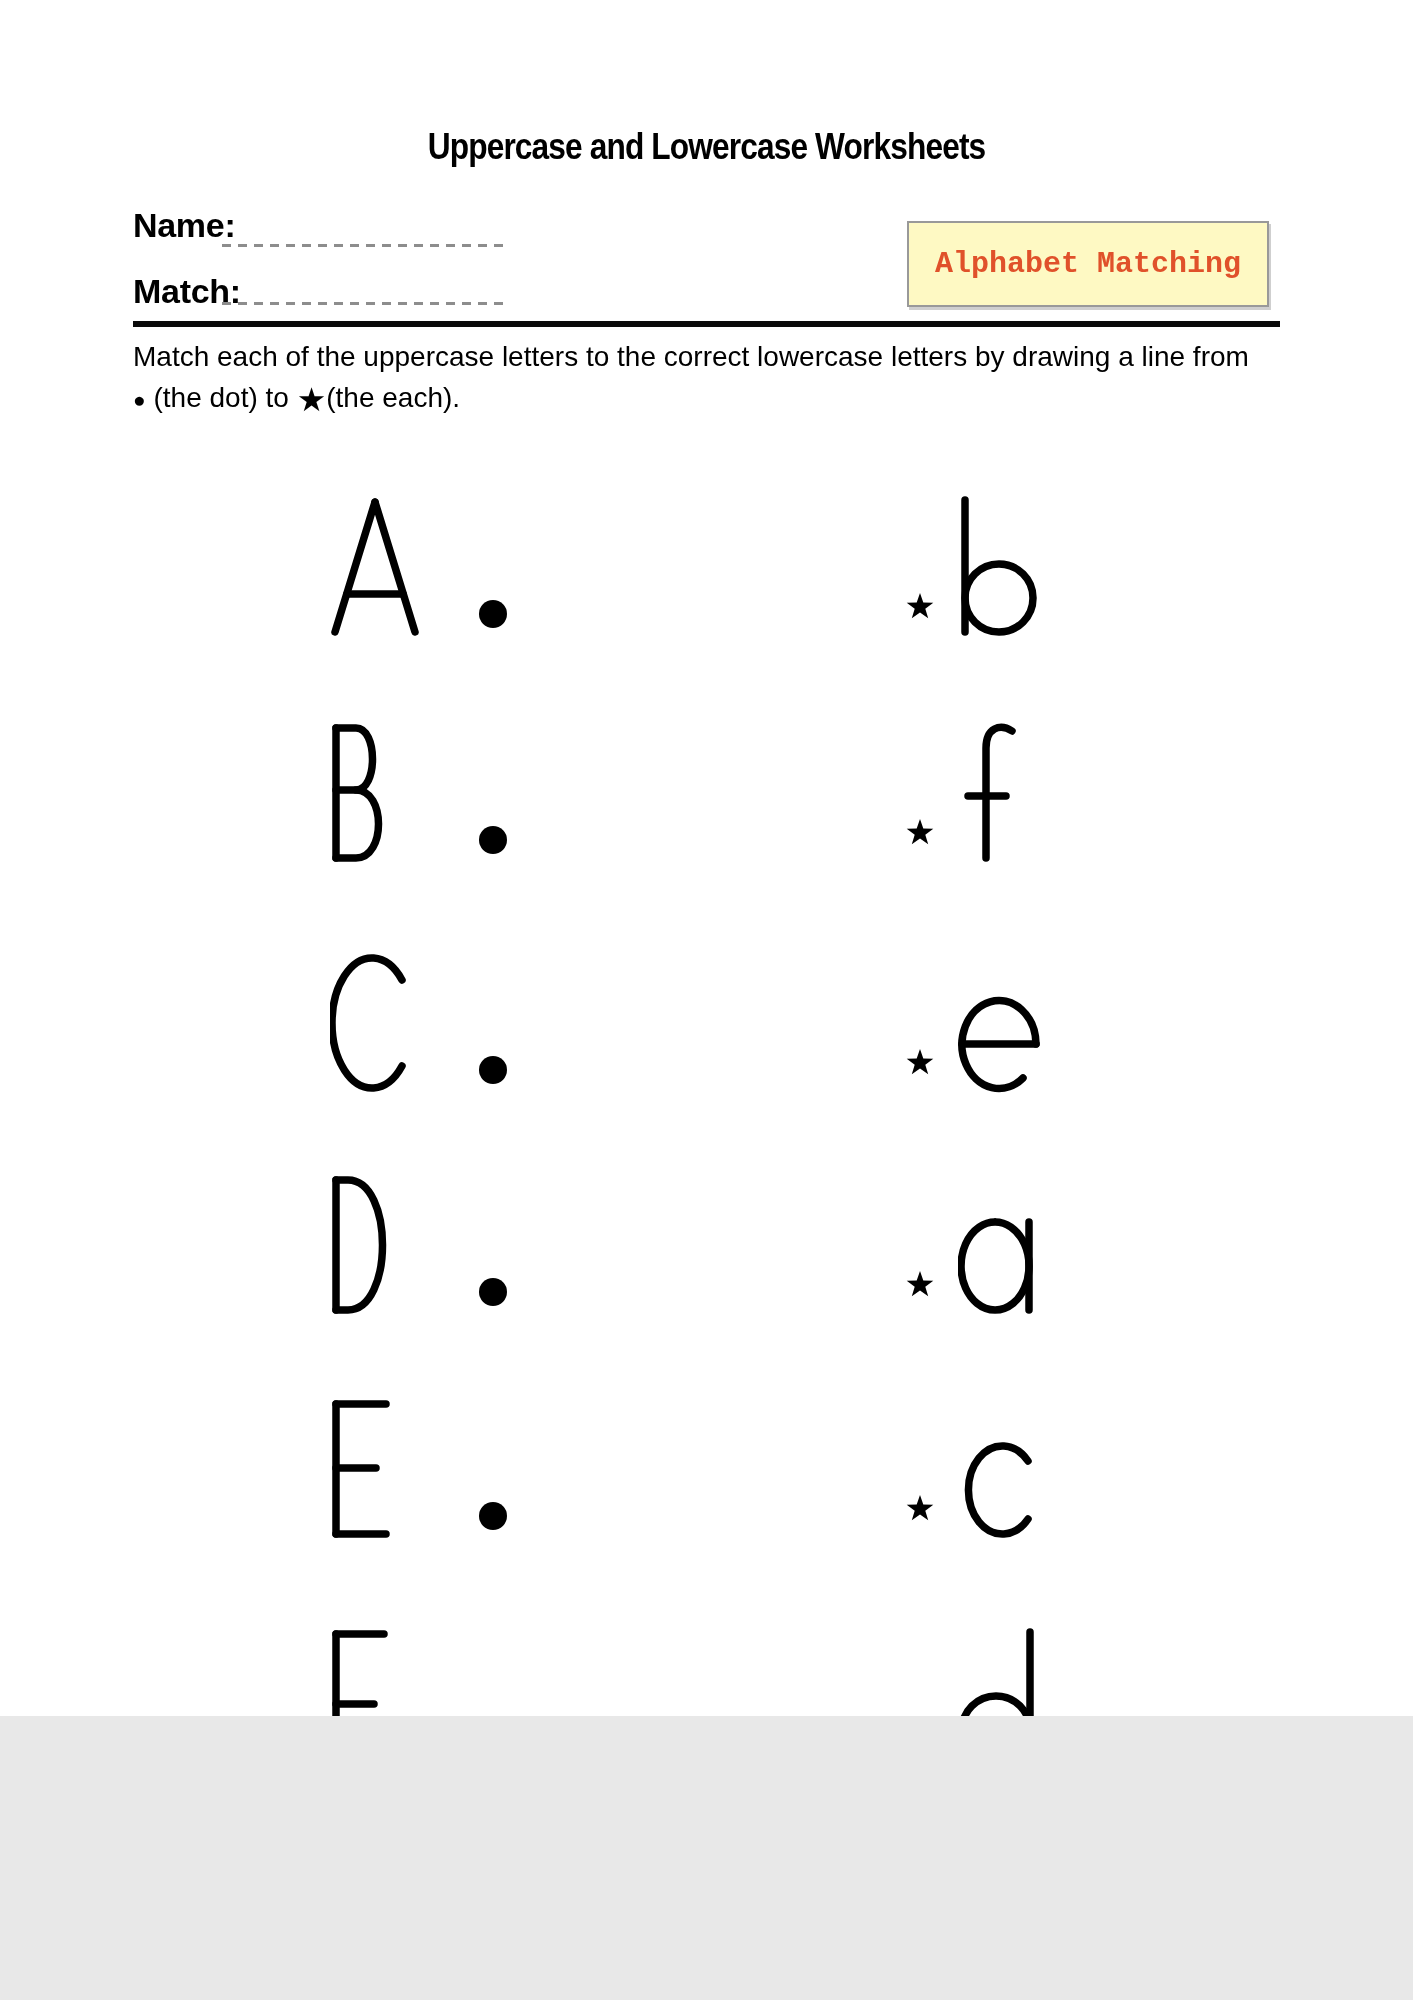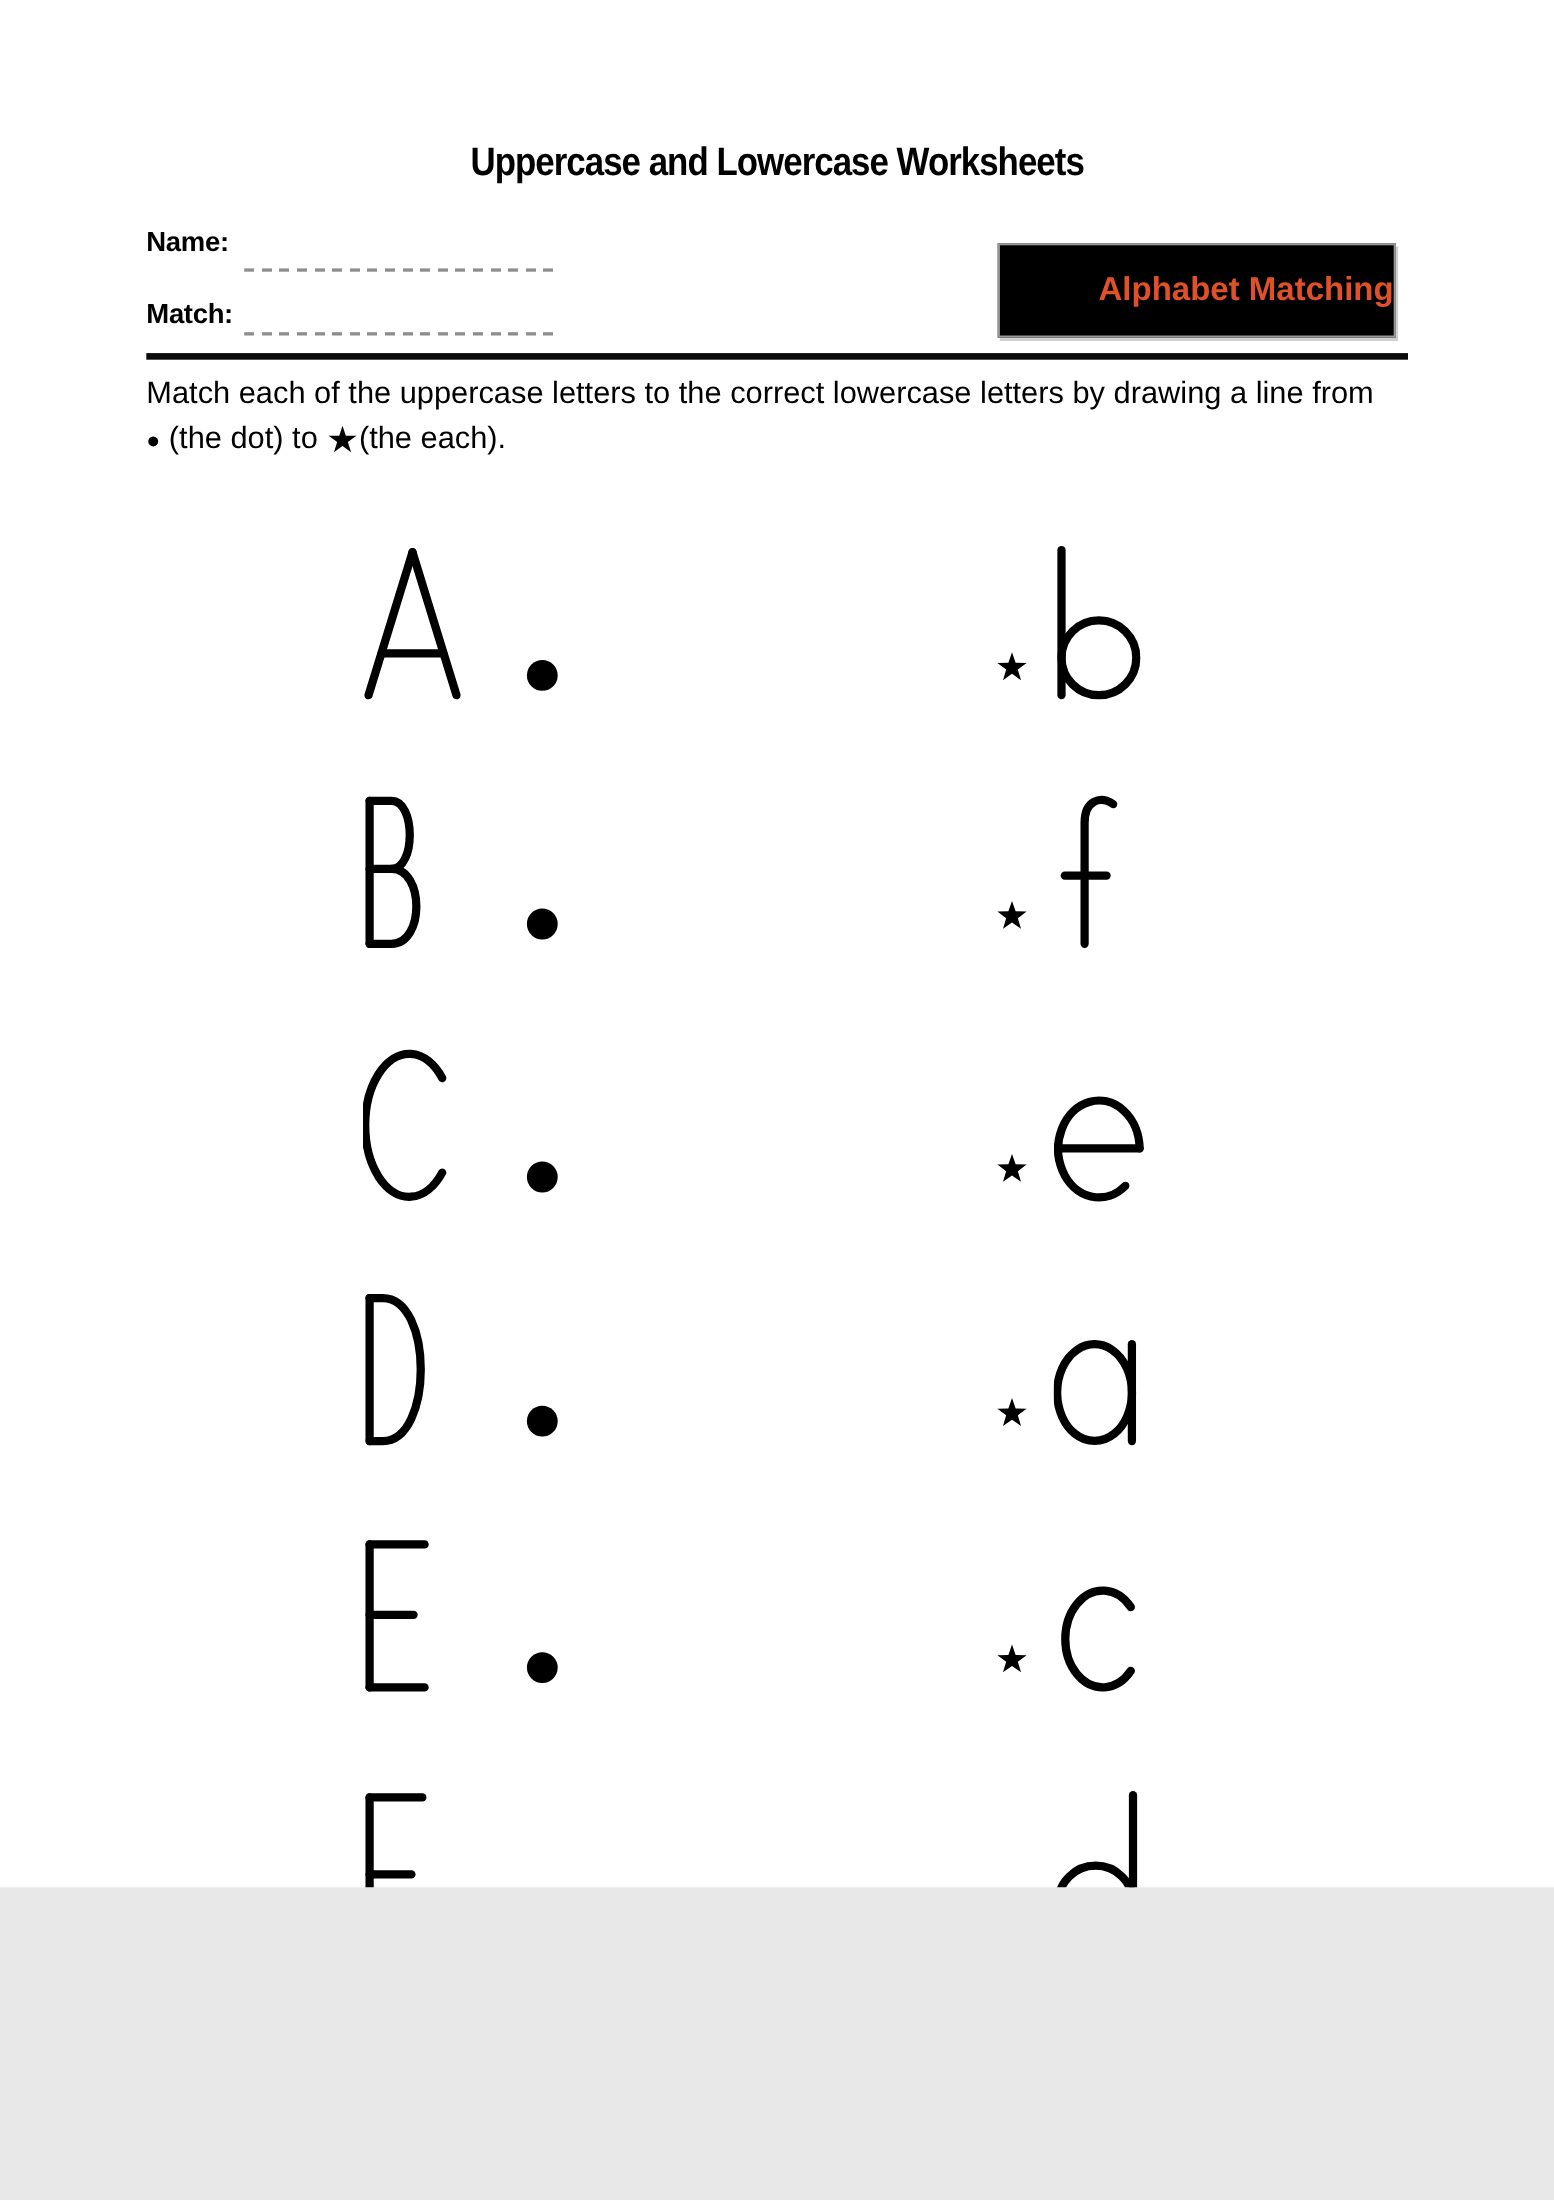--- a/index.html
+++ b/index.html
@@ -13,35 +13,35 @@
     overflow:hidden;
   }
   .title{
     position:absolute;left:0;top:126px;width:100%;
     margin:0;text-align:center;
     font-size:36px;font-weight:700;letter-spacing:-1px;
     transform:scaleX(.88);
   }
   .field-label{
     position:absolute;left:133px;
-    font-size:25px;font-weight:700;letter-spacing:-0.3px;
+    font-size:34px;font-weight:700;letter-spacing:-0.3px;
   }
   .name-label{top:206px;}
   .date-label{top:272px;}
   .blank-line{
     position:absolute;height:3px;
     background:repeating-linear-gradient(90deg,#8d8d8d 0 9px,transparent 9px 16px);
   }
   .name-line{left:222px;top:244px;width:284px;}
   .date-line{left:222px;top:302px;width:285px;}
   .badge{
     position:absolute;left:907px;top:221px;width:358px;height:82px;
-    border:2px solid #999;background:#000000;
+    border:2px solid #999;background:#fef9c3;
     box-shadow:2px 3px 0 #cfcfcf;
-    display:flex;align-items:center;justify-content:flex-end;
+    display:flex;align-items:center;justify-content:center;font-family:Liberation Mono, monospace;
   }
   .badge span{
     font-size:30px;font-weight:700;
   }
   .divider{
     position:absolute;left:133px;top:321px;width:1147px;height:6px;
     background:#0a0a0a;
   }
   .instructions{
     position:absolute;left:133px;top:336px;width:1120px;

